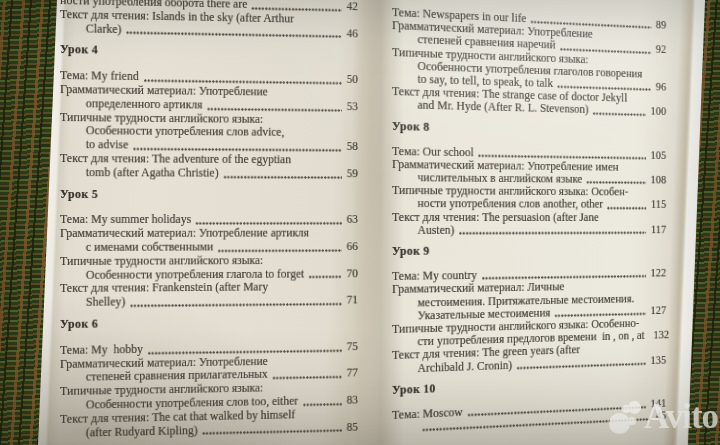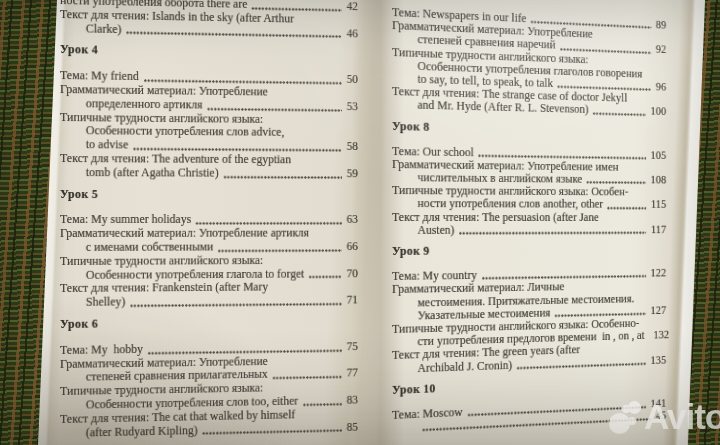--- a/index.html
+++ b/index.html
@@ -50,21 +50,21 @@
   .line .t{white-space:pre;}
   .line.indent .t{padding-left:26px;}
   .line.heading{margin-top:8px;margin-bottom:12px;}
   .line.heading .t{font-weight:700;letter-spacing:0.3px;color:#35322c;}
   .dots{flex:1 1 auto;align-self:flex-end;height:3px;margin:0 3px 2px 5px;
     background-image:radial-gradient(circle at 1.3px 1.5px, #57514a 1px, rgba(0,0,0,0) 1.4px);
     background-size:3.5px 3px;background-repeat:repeat-x;}
   .p{margin-left:2px;text-align:right;}
   
   .watermark{position:absolute;left:598px;top:392px;width:122px;height:53px;
-    color:#f6f5f1;opacity:0.84;font-family:Liberation Sans, sans-serif;}
+    color:#f6f5f1;opacity:0.84;font-family:Liberation Serif, serif;}
   .wc{position:absolute;border-radius:50%;background:#f6f5f1;}
   .c1{left:11px;top:21px;width:21px;height:21px;}
   .c2{left:24px;top:13px;width:8px;height:8px;}
   .c3{left:30px;top:9px;width:13px;height:13px;}
   .c4{left:30px;top:25px;width:8px;height:8px;}
   .wlabel{position:absolute;left:46px;top:0;line-height:50px;
     font-size:35px;font-weight:700;letter-spacing:-1px;}
 </style>
 </head>
 <body>

